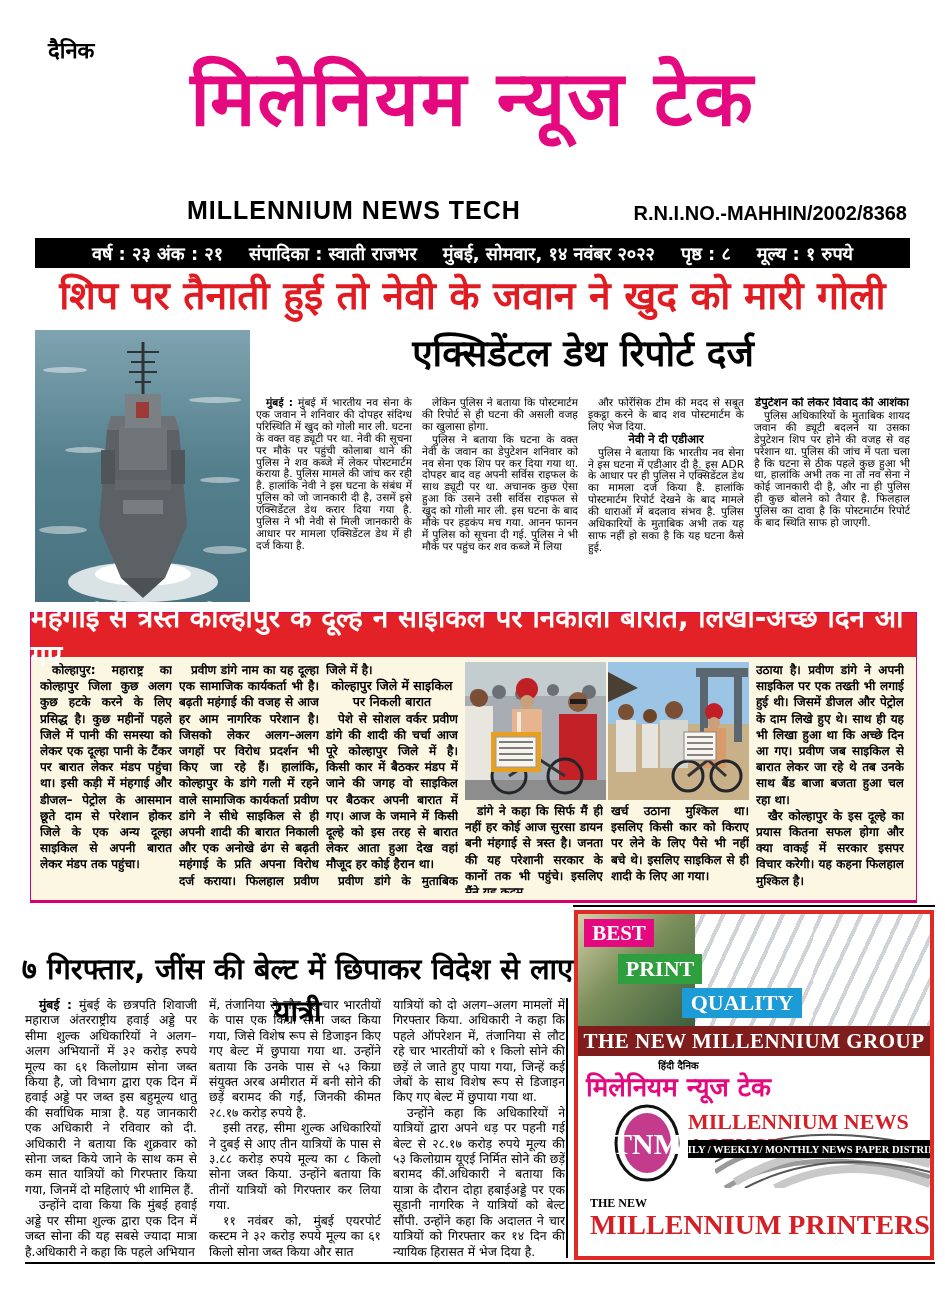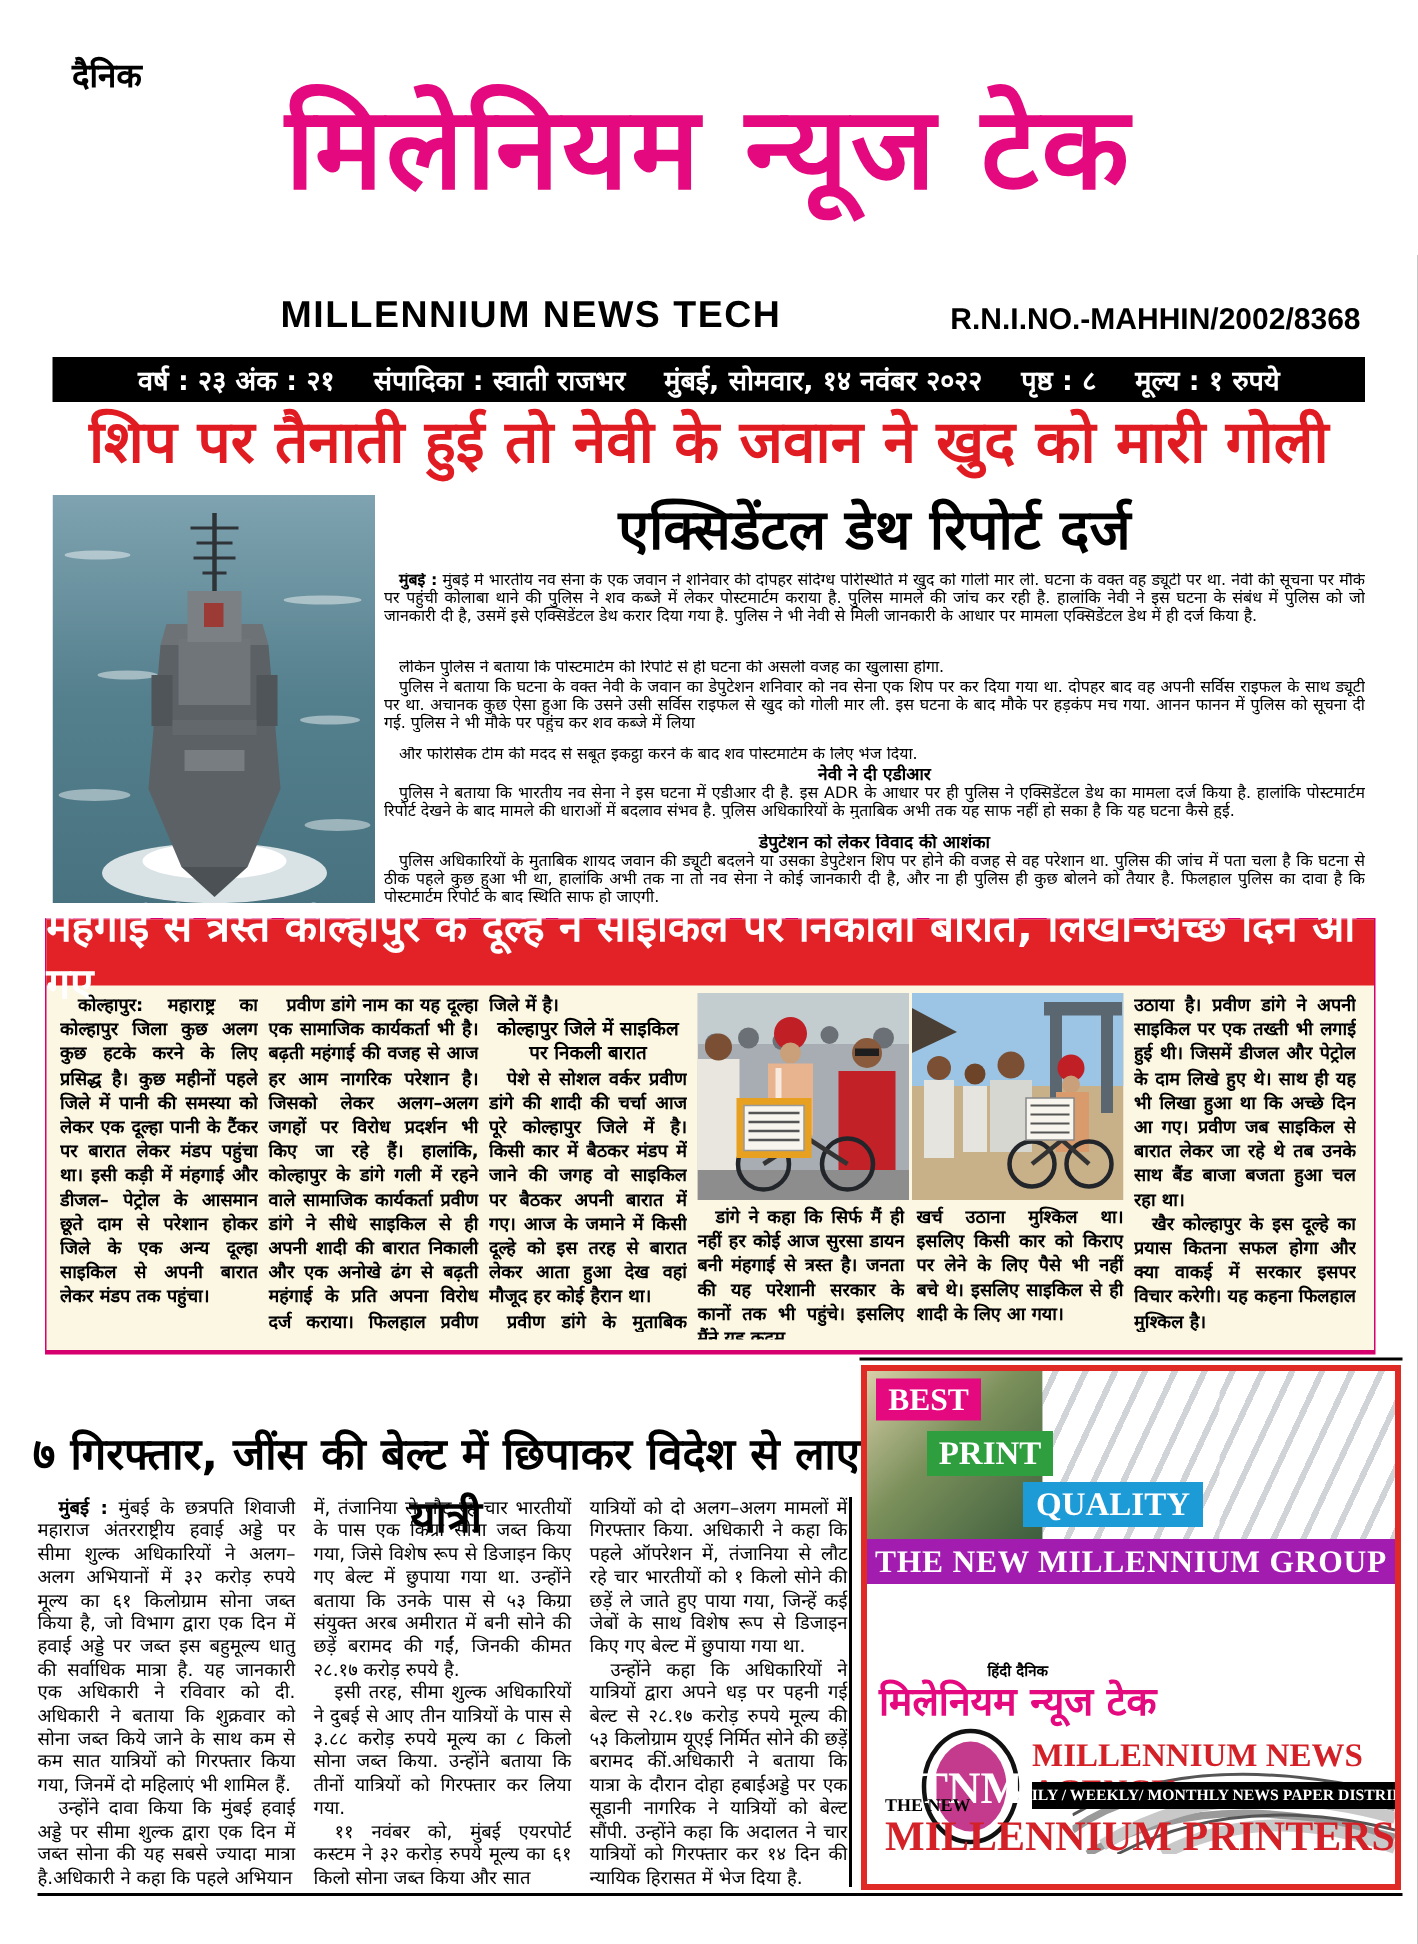--- a/index.html
+++ b/index.html
@@ -15,21 +15,21 @@
        font-family:Liberation Sans, sans-serif;}
   .infobar{position:absolute;left:35px;top:238px;width:875px;height:30px;background:#000;color:#fff;
            display:flex;align-items:center;justify-content:center;gap:26px;font-size:18px;font-weight:700;white-space:nowrap;}
   
   .a1-head{position:absolute;left:38px;top:270px;width:869px;margin:0;text-align:center;
            font-size:39px;line-height:1.35;font-weight:800;color:#e11b22;}
   .a1-row{position:absolute;left:35px;top:330px;width:875px;height:276px;display:flex;gap:6px;}
   .ship-fig{width:215px;height:272px;flex:0 0 215px;margin:0;}
   .a1-right{flex:1;display:flex;flex-direction:column;}
   .a1-sub{margin:0;text-align:center;font-size:37px;line-height:48px;font-weight:800;color:#000;}
-  .a1-cols{display:flex;gap:10px;margin-top:4px;height:222px;overflow:hidden;flex-direction:column;}
+  .a1-cols{display:flex;gap:10px;margin-top:19px;height:222px;overflow:hidden;}
   .a1-col{flex:1;font-size:10.6px;line-height:11.9px;text-align:justify;overflow:hidden;}
   .a1-col p{margin:0 0 1px 0;text-indent:10px;}
   .colsub{text-align:center;font-weight:800;font-size:11.5px;margin:1px 0;text-indent:0 !important;}
   .lead{font-weight:800;}
   
   .a2{position:absolute;left:30px;top:612px;width:885px;height:287px;border:1px solid #d6006e;border-bottom:3px solid #d6006e;background:#fcf7e3;}
   .a2-bar{height:44px;background:#e32227;display:flex;align-items:center;justify-content:center;}
   .a2-bar h2{margin:0;color:#fff;font-size:28px;font-weight:800;}
   .a2-body{display:flex;gap:7px;padding:5px 9px;height:226px;overflow:hidden;font-weight:700;}
   .a2-col{font-size:12px;line-height:16.2px;text-align:justify;overflow:hidden;}
@@ -60,25 +60,25 @@
   .tile{flex:1;height:100%;}
   .tile1{background:linear-gradient(135deg,#d8cfa8 0%,#7a8f5a 45%,#3e5e3e 100%);}
   .tile2{background:linear-gradient(160deg,#efece3 0%,#c9c3b4 30%,#9aa4b0 65%,#5d6b7a 100%);}
   .tile3{background:linear-gradient(115deg,#e5e2da 0%,#aab4be 40%,#3a6ea8 85%,#2a4e7e 100%);}
   .tile.striped{background-image:repeating-linear-gradient(115deg,rgba(255,255,255,.55) 0 6px,rgba(120,130,140,.35) 6px 10px,rgba(255,255,255,.15) 10px 18px);}
   .lab{position:absolute;color:#fff;font-family:"Liberation Serif",serif;font-weight:700;
        display:flex;align-items:center;justify-content:center;}
   .lab-best{left:6px;top:5px;width:70px;height:28px;background:#e5097f;font-size:21px;}
   .lab-print{left:40px;top:40px;width:84px;height:30px;background:#2f9e3f;font-size:22px;}
   .lab-quality{left:104px;top:74px;width:120px;height:30px;background:#1d9bd7;font-size:22px;}
-  .ad-group{height:30px;background:#a21caf;display:flex;align-items:center;justify-content:center;}
+  .ad-group{height:30px;background:#7f1d1d;display:flex;align-items:center;justify-content:center;}
   .ad-group span{color:#fff;font-family:"Liberation Serif",serif;font-size:21px;font-weight:700;letter-spacing:.5px;}
   .ad-papers{display:flex;justify-content:space-between;padding:2px 8px 0 8px;}
   .paper-block{text-align:center;}
-  .paper-label{font-size:10px;font-weight:700;margin-top:48px;}
+  .paper-label{font-size:10px;font-weight:700;}
   .paper-title{font-size:26px;font-weight:800;color:#e5097f;line-height:30px;}
   .paper-title.marathi{color:#ee2d66;}
   .ad-agency{position:relative;height:86px;margin-left:24px;}
   .news-stack{position:absolute;right:0;top:0;width:215px;height:86px;}
   .ad-logo{position:absolute;left:12px;top:2px;width:66px;height:78px;}
   .agency-name{position:absolute;left:86px;top:8px;width:268px;color:#d42027;
                font-family:"Liberation Serif",serif;font-size:22px;font-weight:700;line-height:24px;}
   .agency-bar{position:absolute;left:86px;top:38px;width:262px;height:18px;background:#000;color:#fff;
               display:flex;align-items:center;justify-content:center;font-family:"Liberation Serif",serif;
               font-size:10.5px;font-weight:700;white-space:nowrap;}

